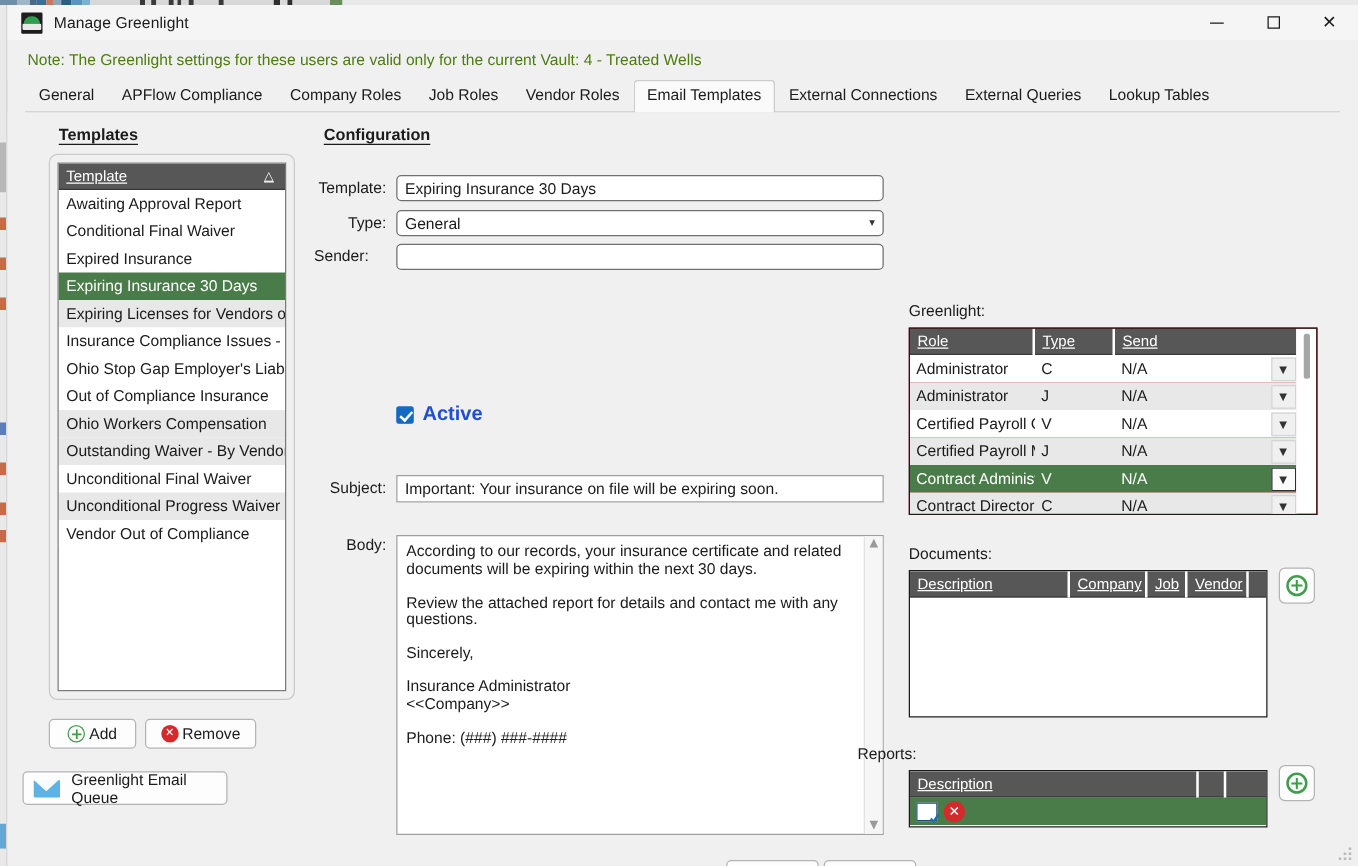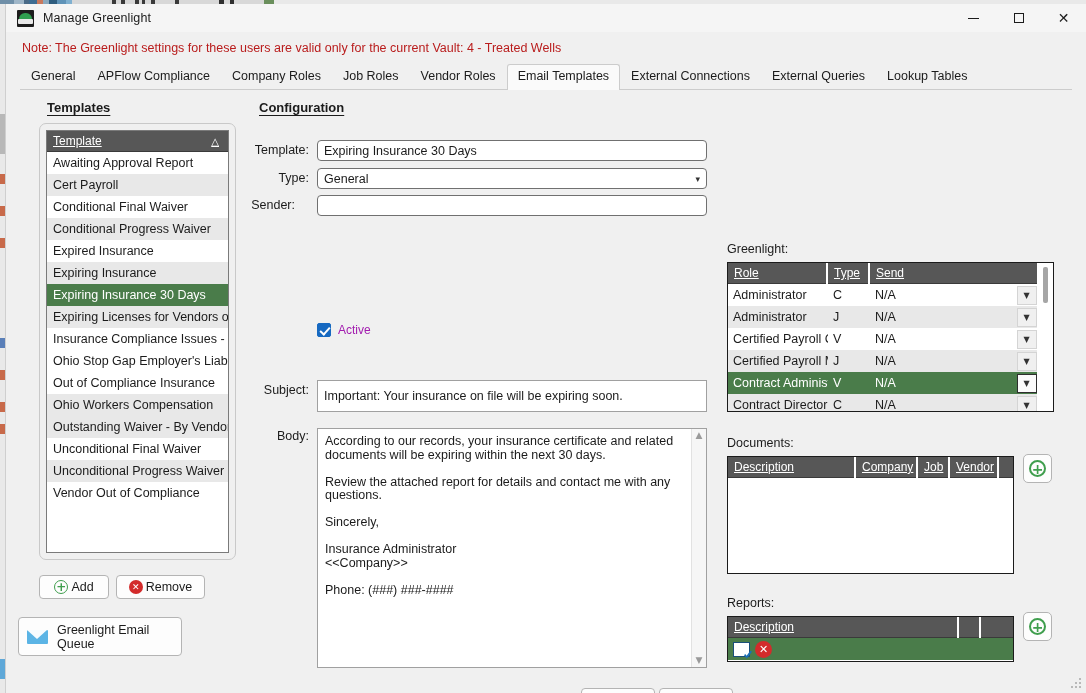--- a/index.html
+++ b/index.html
@@ -61,21 +61,21 @@
     width: 45px; height: 28px; display: flex; align-items: center; justify-content: center;
     color: #1b1b1b; cursor: default;
   }
   .glyph-min { width: 11px; height: 1px; background: currentColor; }
   .glyph-max { width: 10px; height: 10px; border: 1px solid currentColor; }
   .glyph-close { font-size: 14px; line-height: 1; font-family: "DejaVu Sans", sans-serif; }
 
   
   #note {
     flex: none; height: 32px; display: flex; align-items: center;
-    padding-left: 16px; font-size: 12.5px; color: #b91c1c;
+    padding-left: 16px; font-size: 12.5px; color: #4d7c0f;
     background: #f0f0f0;
   }
 
   
   #tabstrip {
     flex: none; height: 26px; margin: 0 14px 0 14px;
     display: flex; align-items: flex-end;
     border-bottom: 1px solid #cccccc;
     position: relative;
   }
@@ -134,21 +134,21 @@
 
   
   .btn {
     background: #fdfdfd; border: 1px solid #b4b4b4; border-radius: 4px;
     font-size: 12.5px; color: #1b1b1b; display: inline-flex;
     align-items: center; justify-content: center; cursor: default;
     height: 24px;
   }
   #btn-add { position: absolute; left: 33px; top: 485px; width: 70px; }
   #btn-remove { position: absolute; left: 110px; top: 485px; width: 89px; }
-  #btn-queue { position: absolute; left: 12px; top: 527px; width: 164px; height: 39px; justify-content: flex-start; padding-left: 8px; }
+  #btn-queue { position: absolute; left: 12px; top: 527px; width: 164px; height: 27px; justify-content: flex-start; padding-left: 8px; }
 
   .ico-plus {
     width: 14px; height: 14px; border-radius: 50%;
     border: 1.6px solid #3f9e4d; color: #3f9e4d; margin-right: 3px;
     display: inline-flex; align-items: center; justify-content: center;
     font-size: 12px; line-height: 1; font-weight: bold; flex: none;
     font-family: "DejaVu Sans", sans-serif;
   }
   .ico-x {
     width: 14px; height: 14px; border-radius: 50%;
@@ -190,24 +190,24 @@
   }
   .chk {
     width: 14px; height: 14px; background: #1669c1; border: 1px solid #1669c1;
     border-radius: 2px; margin-right: 7px; position: relative; flex: none;
   }
   .chk::after {
     content: ""; position: absolute; left: 4px; top: 1px;
     width: 4px; height: 8px; border: solid #ffffff;
     border-width: 0 2px 2px 0; transform: rotate(42deg);
   }
-  #chk-active-label { font-size: 12px; color: #a21caf; }
+  #chk-active-label { font-size: 16px; color: #1d4ed8; font-weight: bold; }
 
   #subject-box {
-    position: absolute; left: 311px; top: 290px; width: 390px; height: 32px;
+    position: absolute; left: 311px; top: 290px; width: 390px; height: 22px;
     background: #ffffff; border: 1px solid #a0a0a0;
     font-size: 12.5px; color: #1b1b1b; padding: 2px 6px;
     display: flex; align-items: center;
   }
 
   #body-box {
     position: absolute; left: 311px; top: 338px; width: 390px; height: 240px;
     background: #ffffff; border: 1px solid #a0a0a0;
     display: flex;
   }
@@ -233,21 +233,21 @@
     position: absolute; left: 721px; top: 172px; width: 327px; height: 150px;
     background: #b91c1c; border: 1px solid #1b1b1b; display: flex; overflow: hidden; text-align: right;
   }
   #recipients-body { flex: 1; overflow: hidden; }
   .rrow { display: flex; height: 22px; align-items: stretch; font-size: 12.5px; color: #1b1b1b; }
   .rrow.odd { background: #ffffff; }
   .rrow.even { background: #e8e8e8; }
   .rrow.sel { background: #4a7c4a; color: #ffffff; }
   .rc { display: flex; align-items: center; padding-left: 5px; white-space: nowrap; overflow: hidden; }
   .rc-role { width: 100px; }
-  .rc-type { width: 42px; }
+  .rc-type { width: 64px; }
   .rc-send { flex: 1; }
   .rc-btn { width: 26px; display: flex; align-items: center; justify-content: center; flex: none; }
   .mini-drop {
     width: 20px; height: 19px; background: #f0f0f0; border: 1px solid #d4d4d4;
     display: flex; align-items: center; justify-content: center;
     font-size: 8px; color: #333; font-family: "DejaVu Sans", sans-serif;
   }
   .rrow.sel .mini-drop { background: #fbfbfb; border-color: #2e2e2e; }
   #recipients-scroll {
     width: 16px; background: #ffffff; border-left: 1px solid #ffffff;
@@ -394,34 +394,25 @@
         <div class="grid-header">
           <div class="hcell" style="flex:1;">
             <span>Template</span>
             <span class="sort-ind">△</span>
           </div>
         </div>
         <div id="templates-rows">
             <div class="trow odd">
               <span>Awaiting Approval Report</span>
             </div>
-            <div class="trow even">
-              <span>Cert Payroll</span>
-            </div>
             <div class="trow odd">
               <span>Conditional Final Waiver</span>
             </div>
-            <div class="trow even">
-              <span>Conditional Progress Waiver</span>
-            </div>
             <div class="trow odd">
               <span>Expired Insurance</span>
-            </div>
-            <div class="trow even">
-              <span>Expiring Insurance</span>
             </div>
             <div class="trow sel">
               <span>Expiring Insurance 30 Days</span>
             </div>
             <div class="trow even">
               <span>Expiring Licenses for Vendors on th...</span>
             </div>
             <div class="trow odd">
               <span>Insurance Compliance Issues - Job</span>
             </div>
@@ -578,21 +569,21 @@
         <div class="hcell" style="width:62px;">Company</div>
         <div class="hcell" style="width:32px;">Job</div>
         <div class="hcell" style="width:49px;">Vendor</div>
         <div class="hcell" style="flex:1; border-right:none;"></div>
       </div>
     </div>
     <div class="round-add" id="add-doc">
       <span class="ico-plus">+</span>
     </div>
 
-    <div class="panel-label" style="left:721px; top:506px;">Reports:</div>
+    <div class="panel-label" style="left:680px; top:506px;">Reports:</div>
     <div id="reports-grid">
       <div class="grid-header">
         <div class="hcell" style="width:231px;">Description</div>
         <div class="hcell" style="width:22px;"></div>
         <div class="hcell" style="flex:1; border-right:none;"></div>
       </div>
       <div id="reports-rows">
           <div class="rep-row">
             <span class="ico-edit"></span>
             <span class="ico-del">✕</span>

